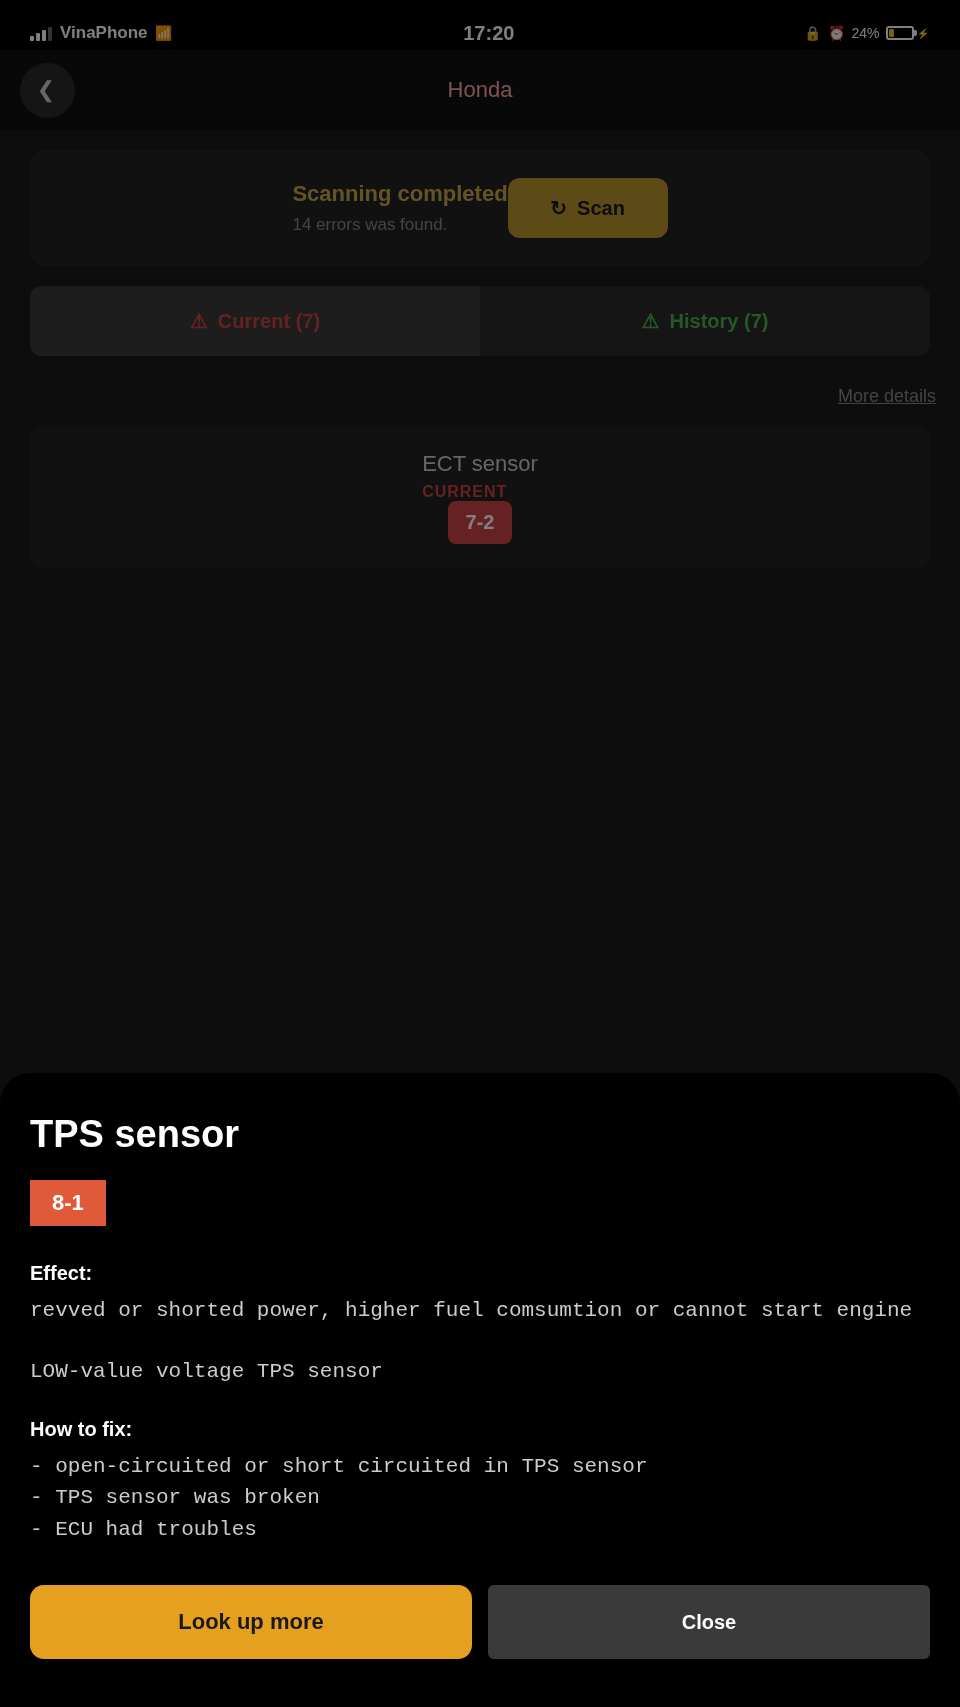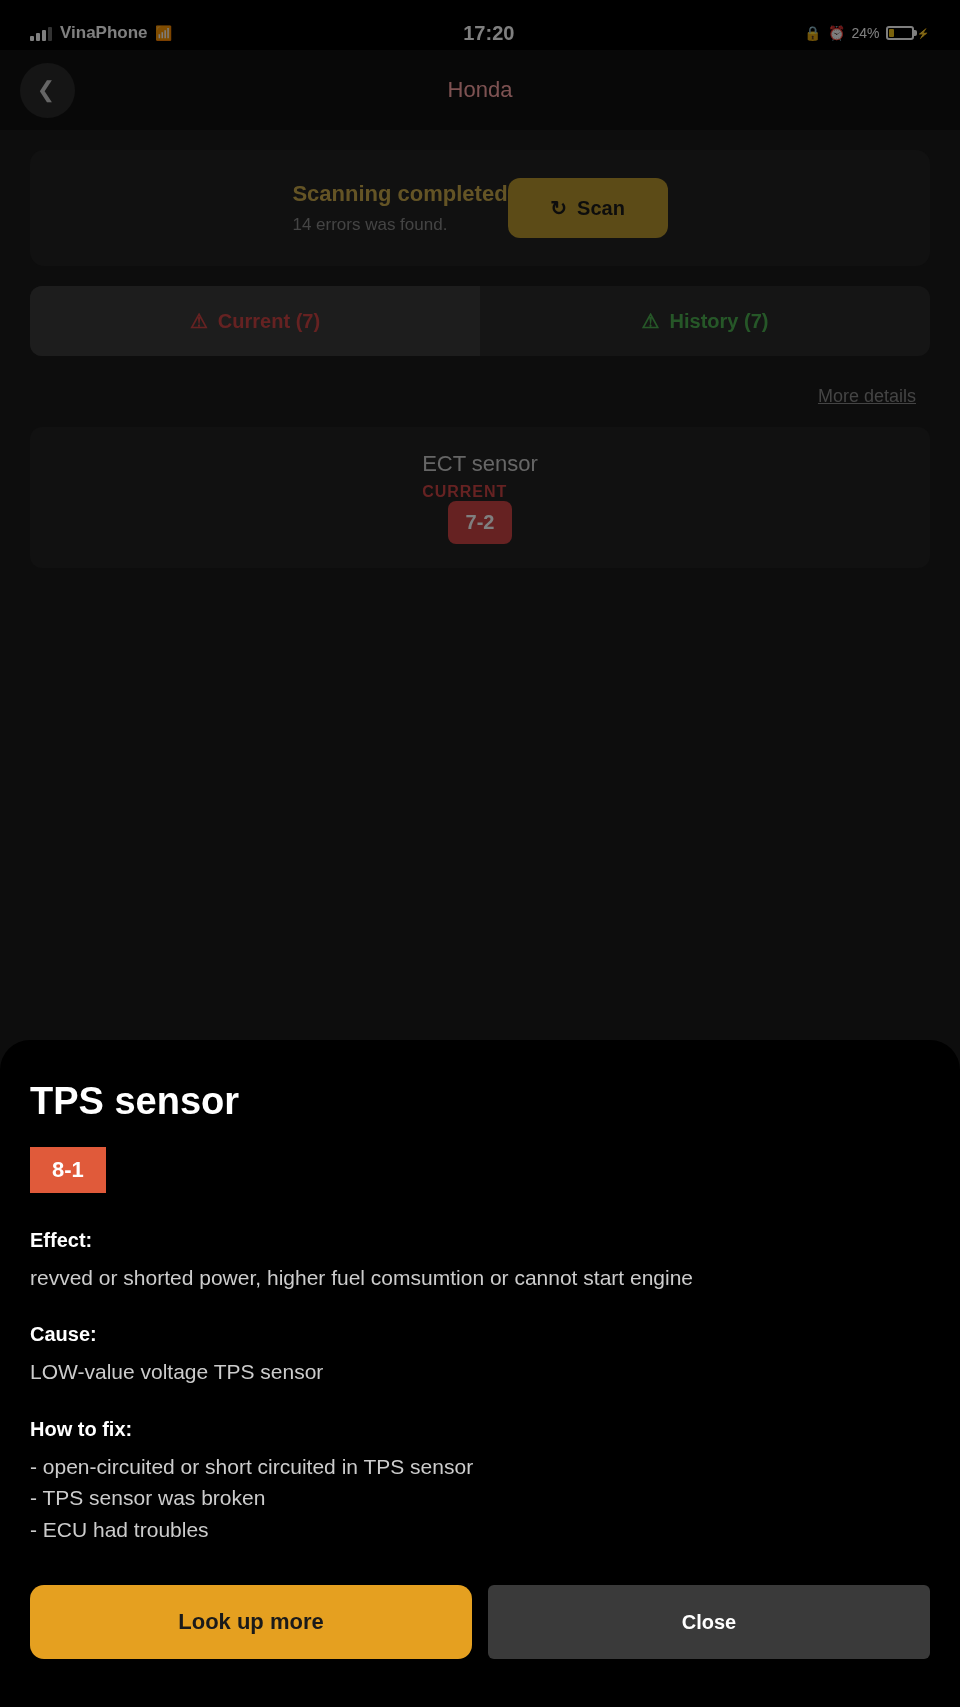--- a/index.html
+++ b/index.html
@@ -201,21 +201,21 @@
       color: #4caf50;
     }
     .tab-icon {
       font-size: 20px;
     }
 
     
     .more-details-row {
       display: flex;
       justify-content: flex-end;
-      padding: 10px 44px;
+      padding: 10px 24px;
     }
     .more-details-link {
       font-size: 18px;
       color: #888;
       text-decoration: underline;
       cursor: pointer;
     }
 
     
     .sensor-card {
@@ -292,20 +292,21 @@
     .sheet-section-title {
       font-size: 20px;
       font-weight: 700;
       color: #fff;
       margin-bottom: 10px;
     }
     .sheet-section-body {
       font-size: 21px;
       color: #ccc;
       line-height: 1.5;
+      font-family: Liberation Mono, monospace;
     }
     .sheet-buttons {
       display: flex;
       gap: 16px;
       margin-top: 40px;
     }
     .btn-lookup {
       flex: 1;
       background: #e5a020;
       color: #1a1a1a;
@@ -403,21 +404,20 @@
   <div class="sheet-title">TPS sensor</div>
 
   <div class="sheet-code-badge">8-1</div>
 
   <div class="sheet-section">
     <div class="sheet-section-title">Effect:</div>
     <div class="sheet-section-body">revved or shorted power, higher fuel comsumtion or cannot start engine</div>
   </div>
 
   <div class="sheet-section">
-    <div class="sheet-section-title">Cause:</div>
     <div class="sheet-section-body">LOW-value voltage TPS sensor</div>
   </div>
 
   <div class="sheet-section">
     <div class="sheet-section-title">How to fix:</div>
     <div class="sheet-section-body" style="white-space: pre-line;">- open-circuited or short circuited in TPS sensor
 - TPS sensor was broken
 - ECU had troubles</div>
   </div>
 

